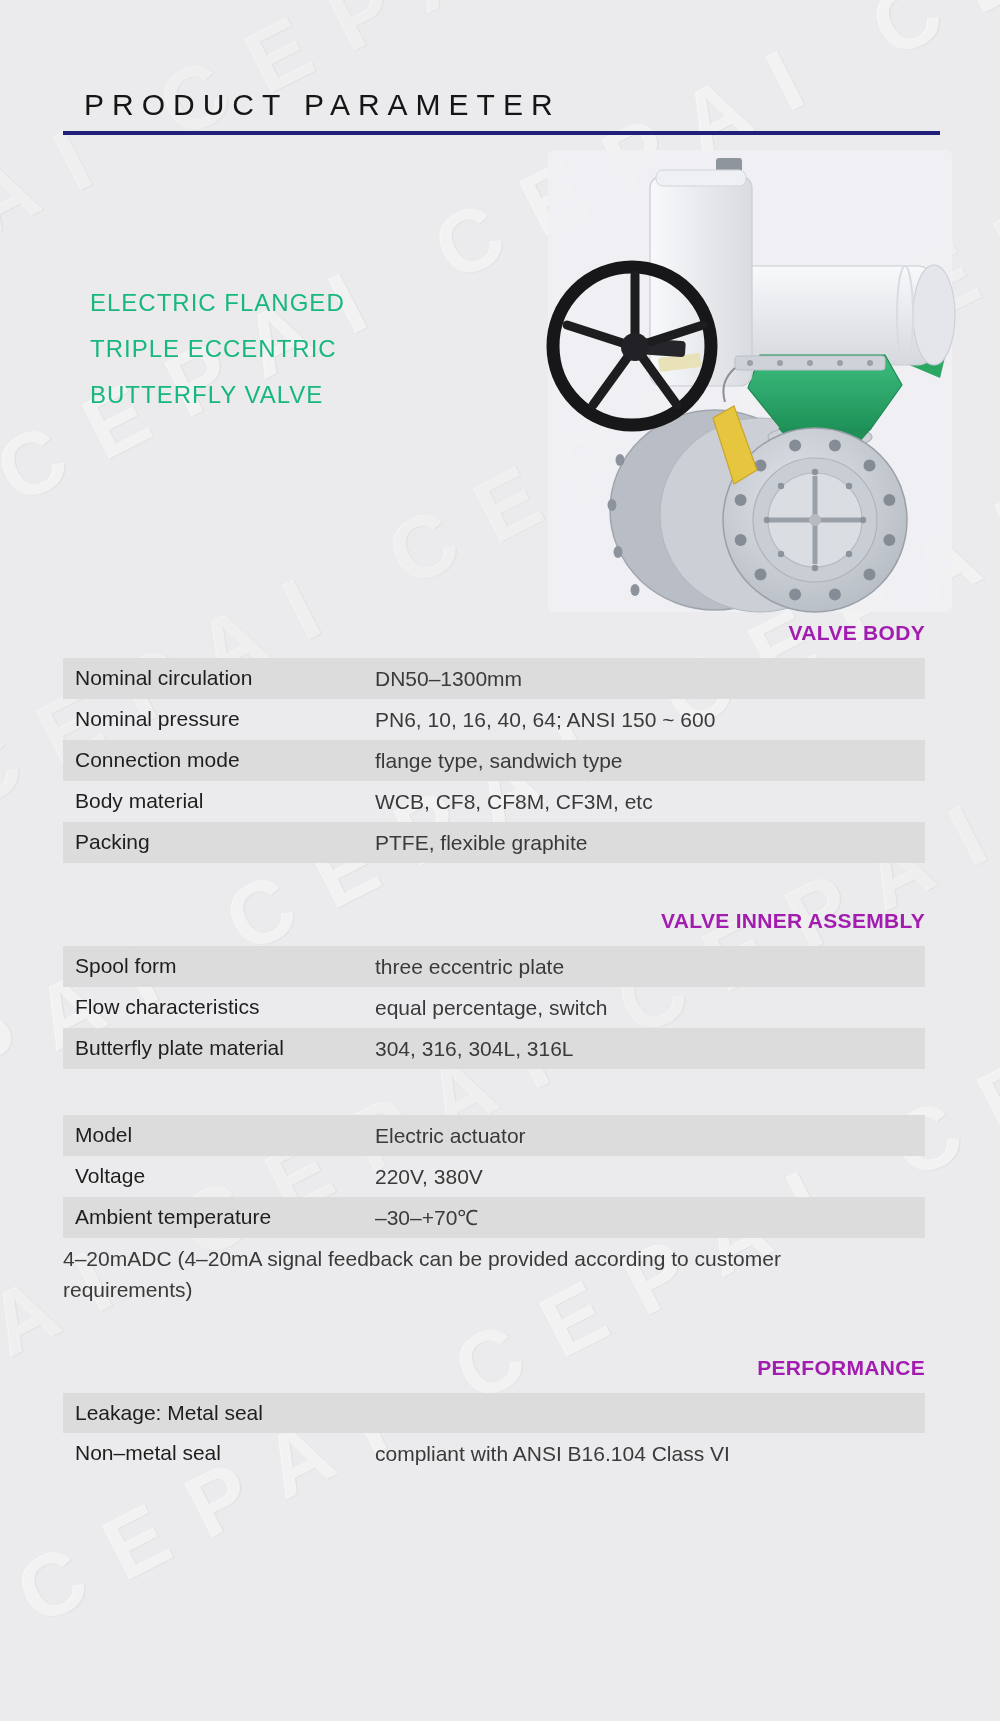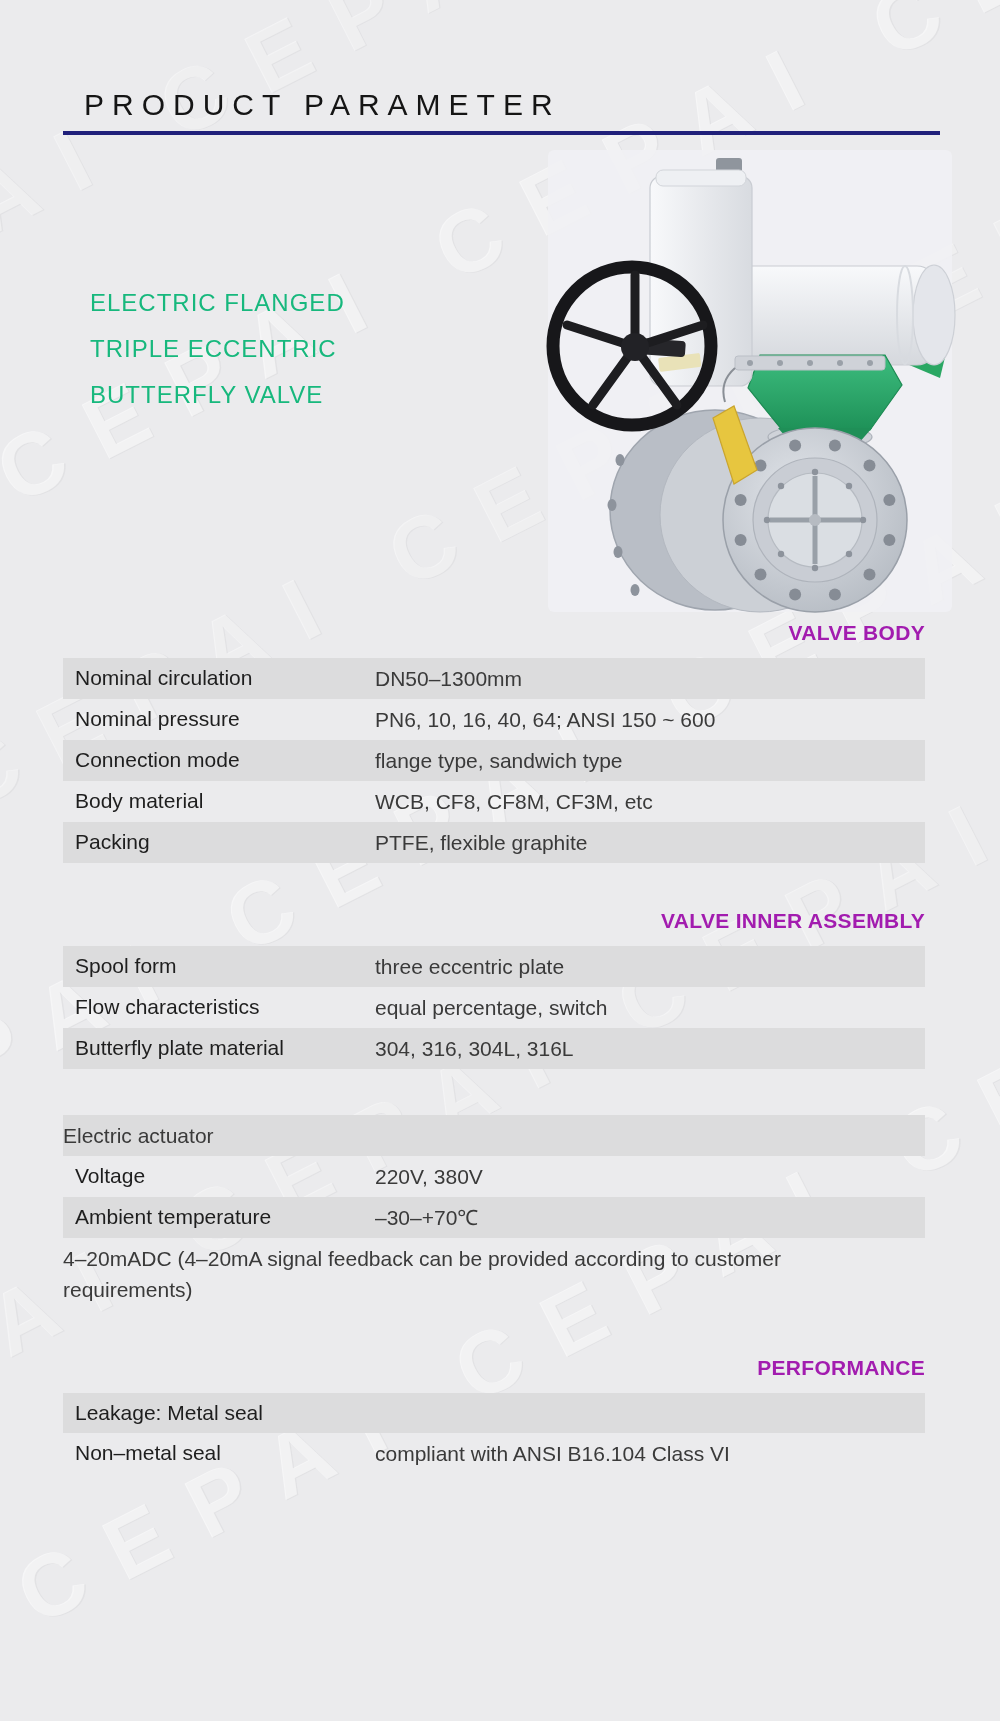--- a/index.html
+++ b/index.html
@@ -258,20 +258,21 @@
           <div class="spec-row shaded">
             <div class="spec-label">Butterfly plate material</div>
             <div class="spec-value">304, 316, 304L, 316L</div>
           </div>
         </div>
       </div>
 
       <div class="section">
         <div class="spec-table">
           <div class="spec-row shaded">
+            <div class="spec-label">Model</div>
             <div class="spec-value">Electric actuator</div>
           </div>
           <div class="spec-row">
             <div class="spec-label">Voltage</div>
             <div class="spec-value">220V, 380V</div>
           </div>
           <div class="spec-row shaded">
             <div class="spec-label">Ambient temperature</div>
             <div class="spec-value">–30–+70℃</div>
           </div>

